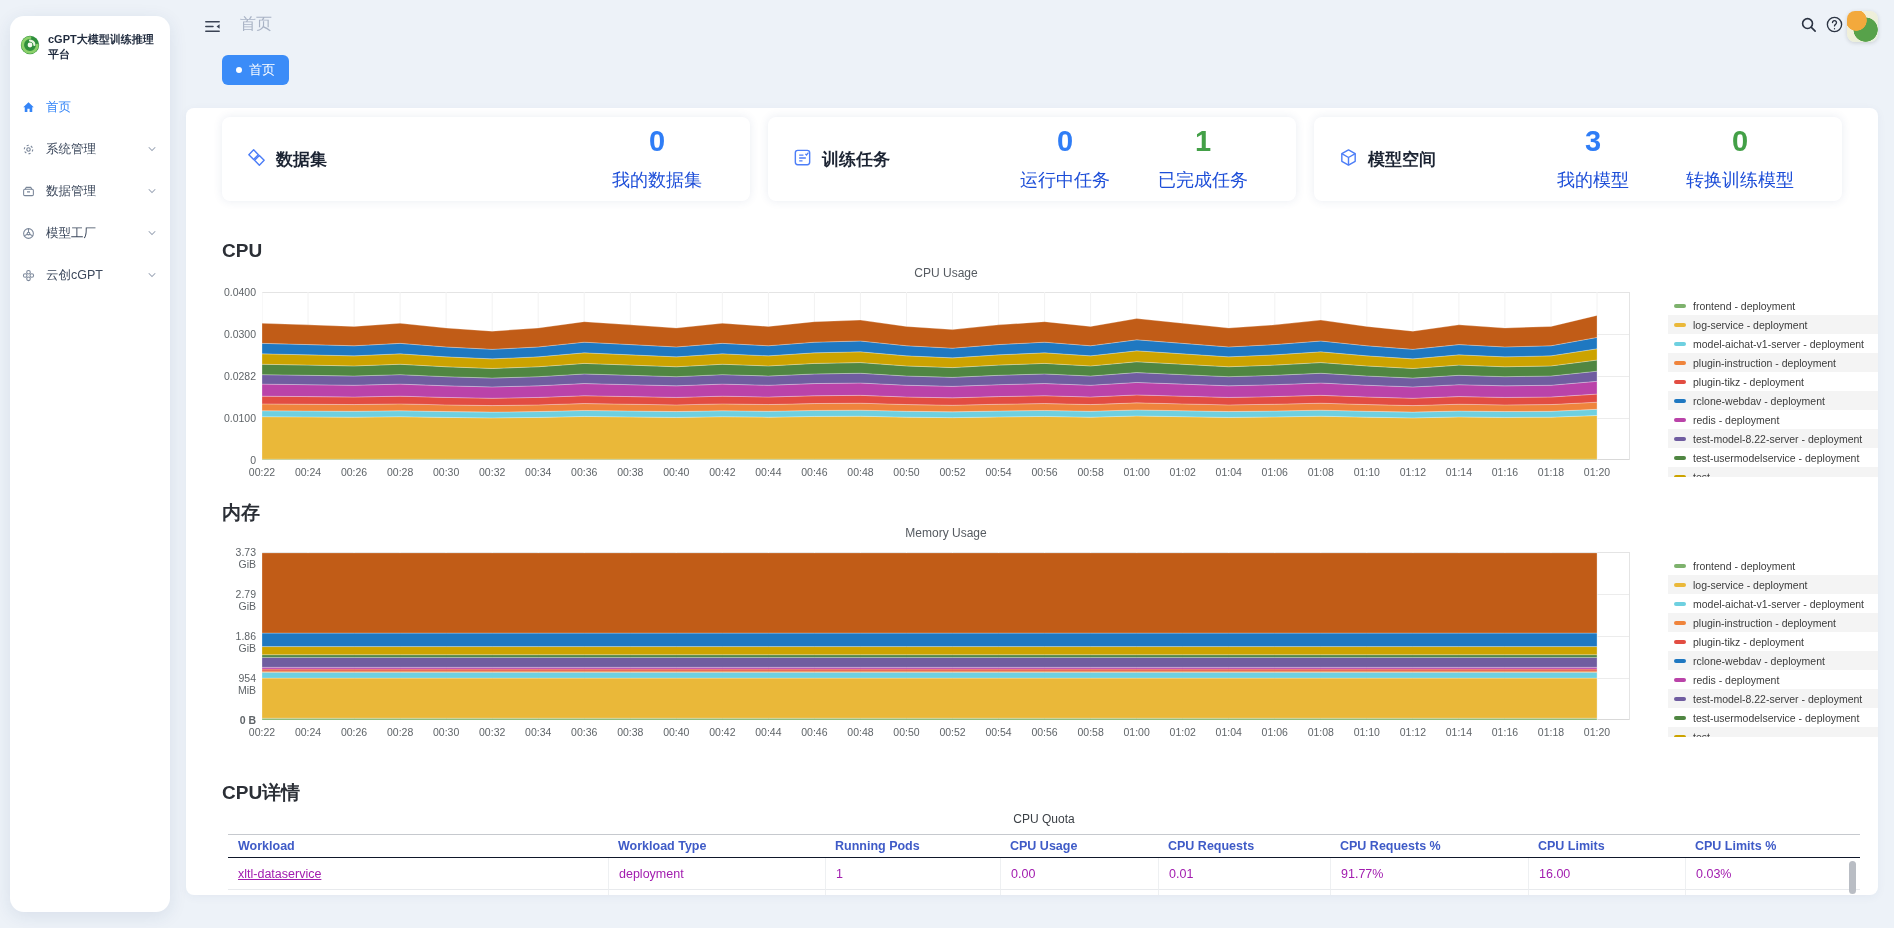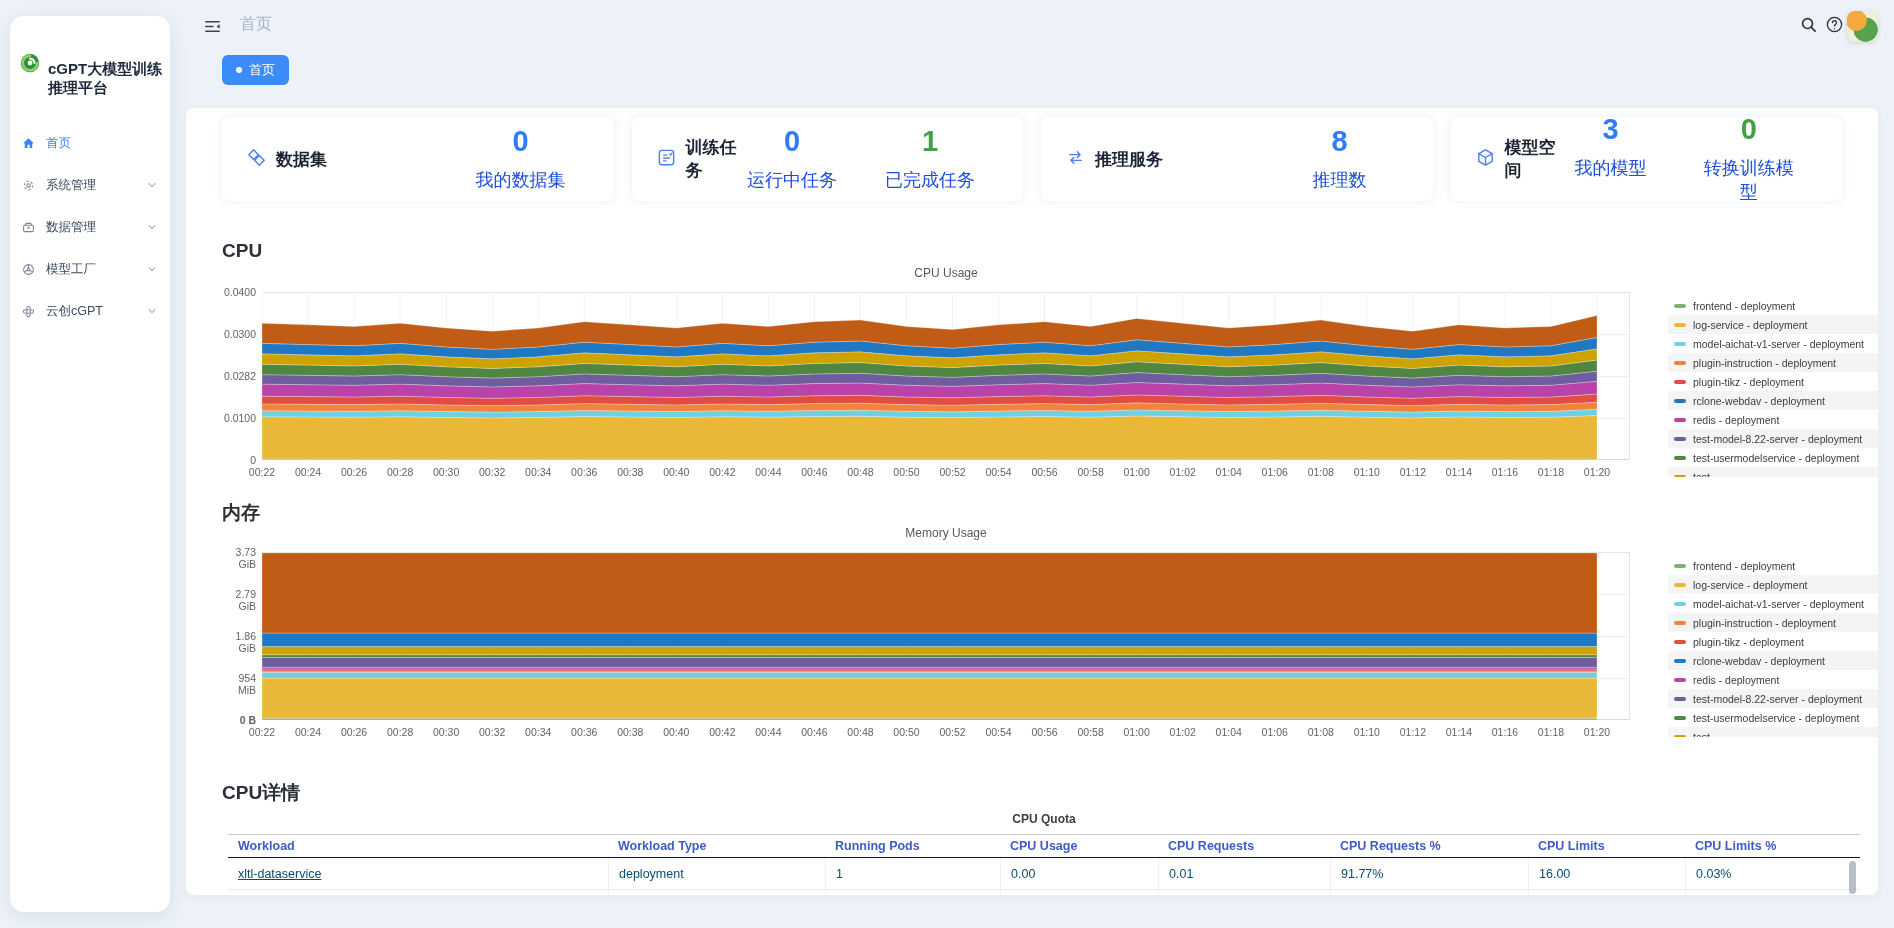--- a/index.html
+++ b/index.html
@@ -3,21 +3,21 @@
 <meta charset="utf-8">
 <style>
   * { margin:0; padding:0; box-sizing:border-box; }
   html,body { width:1894px; height:928px; overflow:hidden; }
   body { background:#edf2f8; font-family:"Liberation Sans","DejaVu Sans",sans-serif; color:#23262d; position:relative; }
 
   
   .sidebar { position:absolute; left:10px; top:16px; width:160px; height:896px;
     background:#fff; border-radius:14px; box-shadow:0 4px 18px rgba(30,60,110,.10); z-index:5; }
   .logo-row { display:flex; align-items:center; gap:7px; padding:16px 6px 10px 9px; }
-  .logo-title { font-size:15px; font-weight:bold; color:#1f2a3d; letter-spacing:0;margin-top:28px; }
+  .logo-title { font-size:11px; font-weight:bold; color:#1f2a3d; letter-spacing:0; }
   .menu { margin-top:14px; }
   .menu-item { display:flex; align-items:center; gap:10px; height:42px; padding:0 12px 0 11px;
     font-size:12.5px; color:#3c485c; cursor:pointer; }
   .menu-item .mi-icon { width:15px; height:15px; color:#7a8699; display:flex; align-items:center; }
   .menu-item .chev { margin-left:auto; color:#9aa4b5; display:flex; }
   .menu-item.active { color:#3585f7; }
   .menu-item.active .mi-icon { color:#3585f7; }
 
   
   .collapse-btn { position:absolute; left:203px; top:17px; width:20px; height:20px; cursor:pointer; }
@@ -54,26 +54,26 @@
   .ylab { position:absolute; left:0; width:34px; text-align:right; font-size:10.5px; color:#5f6468; }
   .plot { position:absolute; left:40px; top:26px; width:1368px; height:168px; border-bottom:1px solid #d9d9d9; }
   .xlab { position:absolute; top:200px; font-size:10.5px; color:#5f6468; transform:translateX(-50%); white-space:nowrap; }
   .legend { position:absolute; right:0; top:30px; width:210px; height:181px; overflow:hidden; }
   .lrow { height:19px; display:flex; align-items:center; gap:7px; padding-left:6px; font-size:10.5px; color:#3c3c3c; cursor:pointer; white-space:nowrap; }
   .lrow.stripe { background:#f4f4f4; }
   .lmark { width:12px; height:4px; border-radius:2px; flex:0 0 12px; }
 
   
   .table-block { position:absolute; left:42px; top:704px; width:1632px; }
-  .tbl-title { text-align:center; font-size:12px; color:#3a3f45; font-weight:bold; margin-bottom:8px; }
+  .tbl-title { text-align:center; font-size:12px; color:#3a3f45; font-weight:normal; margin-bottom:8px; }
   .tgrid { display:grid; grid-template-columns:380px 217px 175px 158px 172px 198px 157px 1fr; }
   .tbl-head { border-top:1px solid #c6c9ce; border-bottom:1px solid #0f172a; }
   .tbl-head > div { height:22px; display:flex; align-items:center; padding-left:10px;
     font-size:12.5px; color:#3f5bc7; font-weight:bold; cursor:pointer; }
-  .tbl-row > div { height:32px; display:flex; align-items:center; padding-left:10px; font-size:12.5px; color:#0c4a6e;
+  .tbl-row > div { height:32px; display:flex; align-items:center; padding-left:10px; font-size:12.5px; color:#a21caf;
     border-bottom:1px solid #e8eaed; }
   .tgrid > div + div { border-left:1px solid #eef0f2; }
   .tbl-head > div + div { border-left:none; }
   .tbl-row .wl-link { text-decoration:underline; cursor:pointer; }
   .tbl-row.partial > div { height:18px; border-bottom:none; }
   .tbl-scrollbar { position:absolute; right:22px; top:753px; width:7px; height:33px; border-radius:4px; background:#b9bdc4; cursor:pointer; }
 </style>
 </head>
 <body>
 
@@ -213,35 +213,20 @@
           <span class="stat-label">训练任务</span>
         </div>
         <div class="metrics">
           <div class="metric">
             <div class="val" style="color: rgb(47, 125, 246);">0</div>
             <div class="sub">运行中任务</div>
           </div>
           <div class="metric">
             <div class="val" style="color: rgb(67, 160, 71);">1</div>
             <div class="sub">已完成任务</div>
-          </div>
-        </div>
-      </div>
-      <div class="stat-card">
-        <div class="stat-head">
-          <span><svg viewBox="0 0 22 22" width="21" height="21" fill="none" stroke="#4d7ef7" stroke-width="1.5" stroke-linecap="round" stroke-linejoin="round">
-              <path d="M5 8 H15.5 M12.8 5 L15.8 8 L12.8 11"></path>
-              <path d="M17 14 H6.5 M9.2 11 L6.2 14 L9.2 17"></path>
-            </svg></span>
-          <span class="stat-label">推理服务</span>
-        </div>
-        <div class="metrics">
-          <div class="metric">
-            <div class="val" style="color: rgb(47, 125, 246);">8</div>
-            <div class="sub">推理数</div>
           </div>
         </div>
       </div>
       <div class="stat-card">
         <div class="stat-head">
           <span><svg viewBox="0 0 22 22" width="21" height="21" fill="none" stroke="#4d7ef7" stroke-width="1.5" stroke-linejoin="round">
               <path d="M11 3 L18 7 V15 L11 19 L4 15 V7 Z"></path>
               <path d="M4 7 L11 11 L18 7 M11 11 V19"></path>
             </svg></span>
           <span class="stat-label">模型空间</span>

